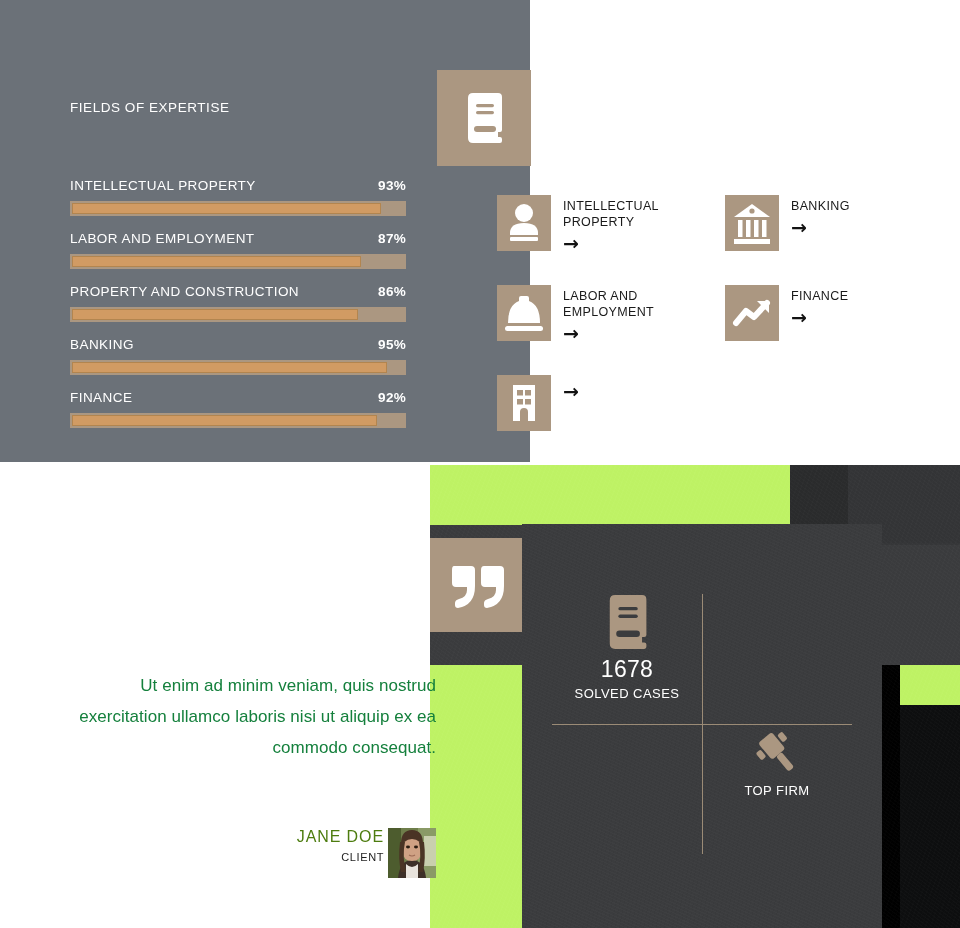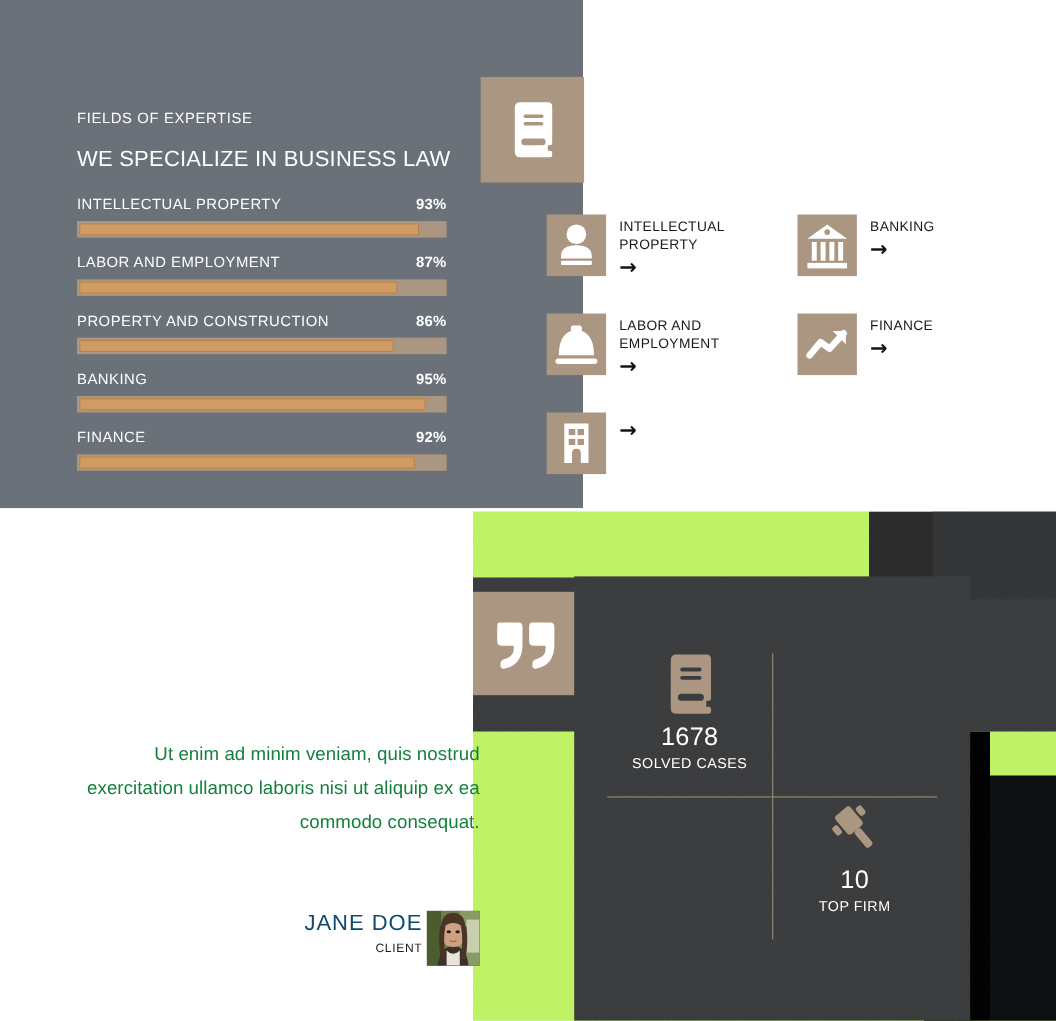--- a/index.html
+++ b/index.html
@@ -292,22 +292,22 @@
     left: 60px; top: 366px;
     width: 376px;
     height: 50px;
   }
   #author-text {
     position: absolute;
     right: 52px; top: 0;
     text-align: right;
   }
   #author-name {
-    font-size: 20px;
-    color: #0c4a6e;
+    font-size: 16px;
+    color: #4d7c0f;
     letter-spacing: 0.9px;
   }
   #author-role {
     margin-top: 5px;
     font-size: 11px;
     color: #1d1d1d;
     letter-spacing: 0.6px;
   }
   #author-avatar {
     position: absolute;
@@ -319,21 +319,20 @@
 </style>
 </head>
 <body>
 
 <div id="top-section">
 
   <div id="expertise-panel"></div>
   <div id="expertise-panel-lower"></div>
 
   <div class="eyebrow">FIELDS OF EXPERTISE</div>
-  <div class="headline">WE SPECIALIZE IN BUSINESS LAW</div>
 
   <div id="skill-list">
 
     <div class="skill">
       <div class="skill-head">
         <span class="skill-name">INTELLECTUAL PROPERTY</span>
         <span class="skill-pct">93%</span>
       </div>
       <div class="skill-track">
         <div class="skill-fill" style="width: 93%;"></div>
@@ -508,21 +507,20 @@
           <div class="stat-icon">
             <svg width="58" height="54" viewBox="0 0 56 50">
               <g transform="rotate(-40 28 25)">
                 <rect x="20" y="6" width="17" height="21" rx="3" fill="#ab9781"></rect>
                 <rect x="25" y="27" width="7" height="19" rx="2.5" fill="#ab9781"></rect>
                 <rect x="12" y="12" width="6" height="9" rx="2" fill="#ab9781"></rect>
                 <rect x="39" y="12" width="6" height="9" rx="2" fill="#ab9781"></rect>
               </g>
             </svg>
           </div>
-          <div class="stat-num">10</div>
           <div class="stat-lbl">TOP FIRM</div>
         </div>
 
       </div>
     </div>
   </div>
 
   <div id="quote-badge">
     <svg width="56" height="46" viewBox="0 0 56 46">
       <path fill="#ffffff" d="M4 2 Q2 2 2 6 L2 19 Q2 23 6 23 L17 23 L17 26 Q17 33 9 35 Q5 36 5 39 L5 41 Q5 44 8 44 Q25 41 25 22 L25 6 Q25 2 21 2 Z"></path>

